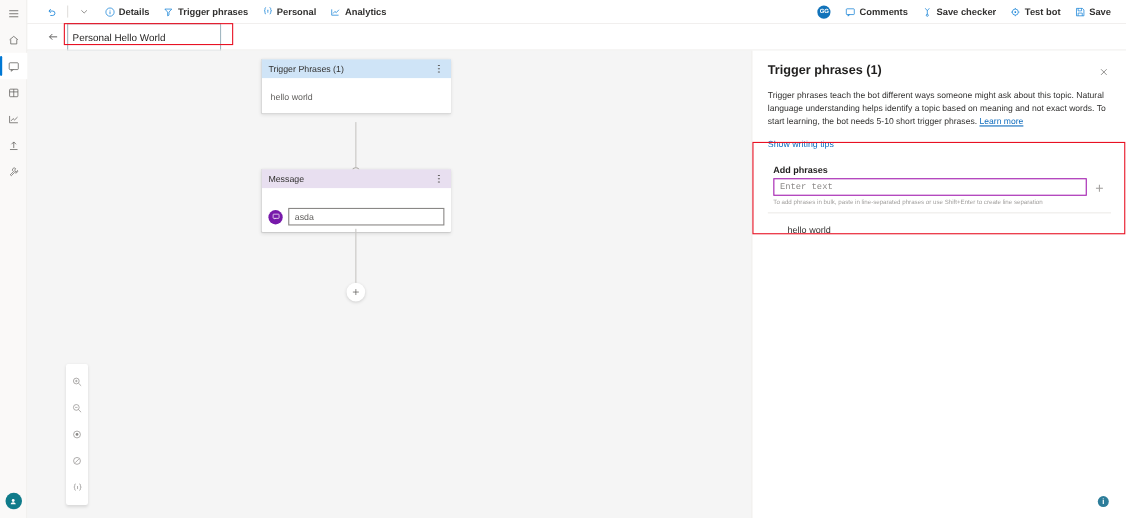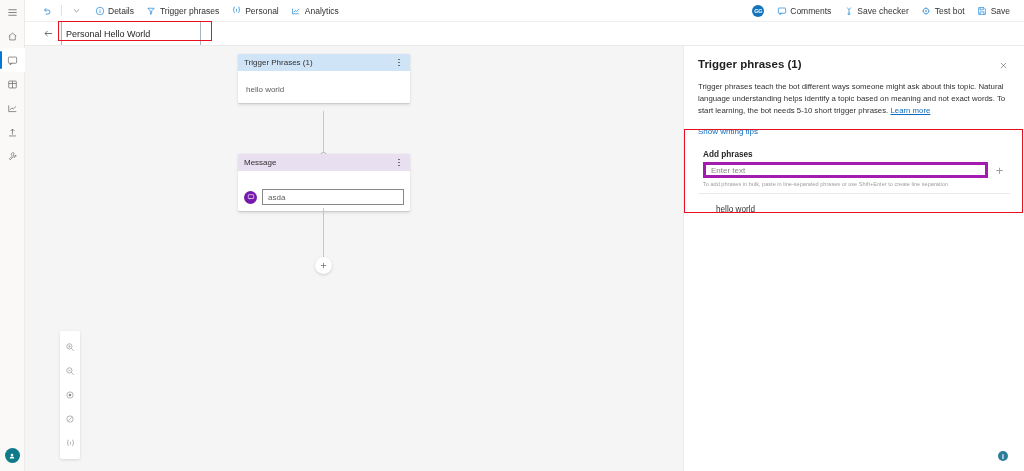--- a/index.html
+++ b/index.html
@@ -41,20 +41,21 @@
     position: absolute; left: 25px; top: 0; right: 0; height: 21px;
     background: #ffffff; display: flex; align-items: center;
     padding: 0 8px 0 10px; font-size: 8.5px; color: #323130;
   }
   .cmd-left { display: flex; align-items: center; gap: 0px; }
   .cmd-right { margin-left: auto; display: flex; align-items: center; gap: 0px; }
   .cmd-item {
     display: flex; align-items: center; gap: 3px;
     padding: 3px 6px; cursor: pointer; color: #323130; white-space: nowrap;
     border-radius: 2px;
+    font-weight: bold;
   }
   .cmd-icon { display: inline-flex; align-items: center; justify-content: center;
               width: 11px; height: 11px; color: #0078d4; }
   .cmd-divider { width: 1px; height: 11px; background: #e1dfdd; margin: 0 3px; }
   .hdr-avatar {
     width: 12px; height: 12px; border-radius: 50%; background: #1273ba;
     color: #fff; font-size: 5.5px; font-weight: bold;
     display: flex; align-items: center; justify-content: center;
     margin-right: 6px; letter-spacing: -0.2px;
   }
@@ -153,22 +154,22 @@
     color: #605e5c; cursor: pointer; font-size: 11px;
   }
   .panel-desc { font-size: 7.8px; line-height: 1.55; color: #323130; margin-top: 9px; }
   .panel-link { color: #0f6cbd; text-decoration: underline; cursor: pointer; }
   .writing-tips { display: block; font-size: 8px; color: #0f6cbd; margin-top: 10px; cursor: pointer; }
 
   .addbox { position: relative; margin-top: 10px; }
   .addbox-label { font-size: 8.2px; font-weight: bold; color: #201f1e; padding: 4px 5px 3px 5px; }
   .add-row { display: flex; align-items: center; gap: 6px; padding: 0 5px; }
   .add-input {
-    flex: 1; height: 16px; border: 3px solid #a21caf; background: #fff;
-    font-family: Liberation Sans, sans-serif; font-size: 8px; color: #605e5c;
+    flex: 1; height: 16px; border: 1px solid #a21caf; background: #fff;
+    font-family: Liberation Mono, monospace; font-size: 8px; color: #605e5c;
     padding: 0 5px; outline: none;
   }
   .add-input::placeholder { color: #8a8886; }
   .add-plus { width: 11px; height: 11px; display: flex; align-items: center;
               justify-content: center; color: #a19f9d; font-size: 13px; cursor: pointer; }
   .add-hint { font-size: 5.6px; color: #a19f9d; padding: 3px 5px 6px 5px; }
   .phrase-list { border-top: 1px solid #edebe9; }
   .phrase-item { font-size: 8.2px; color: #323130; padding: 11px 5px 11px 18px; }
 
   

